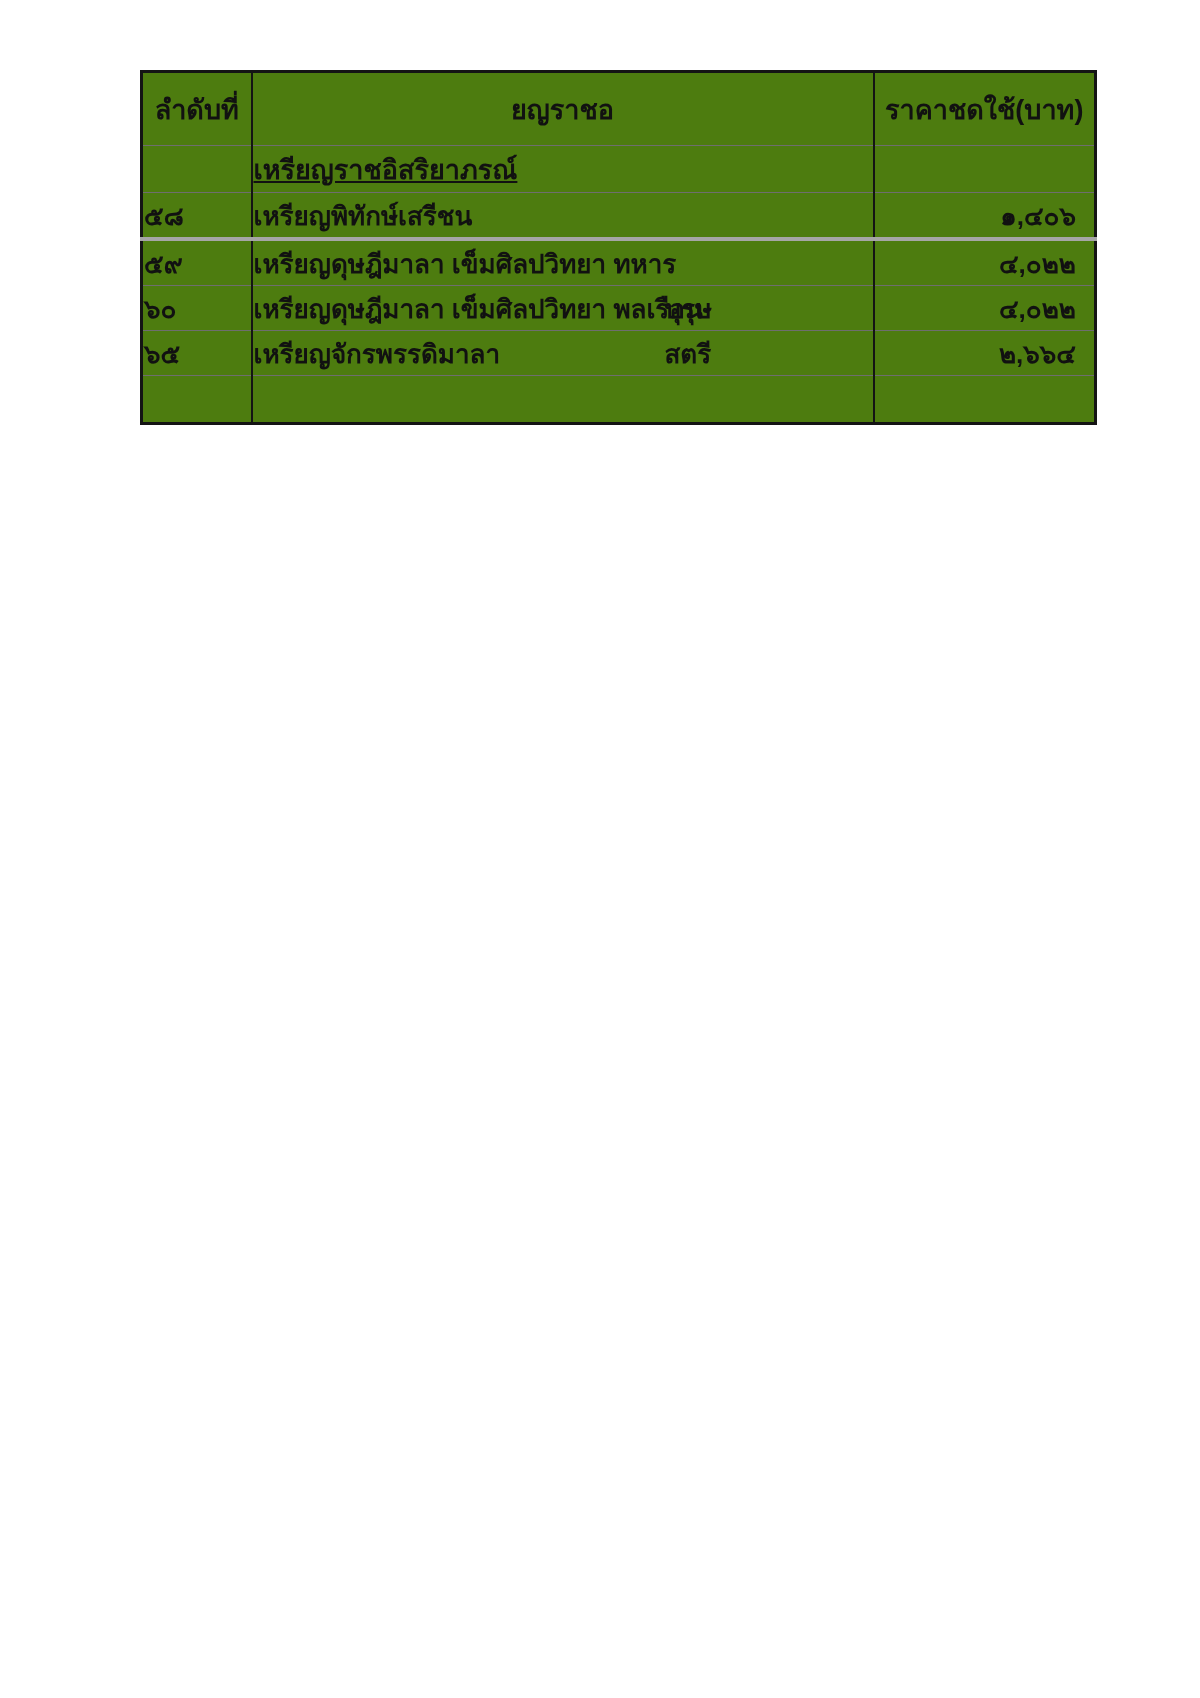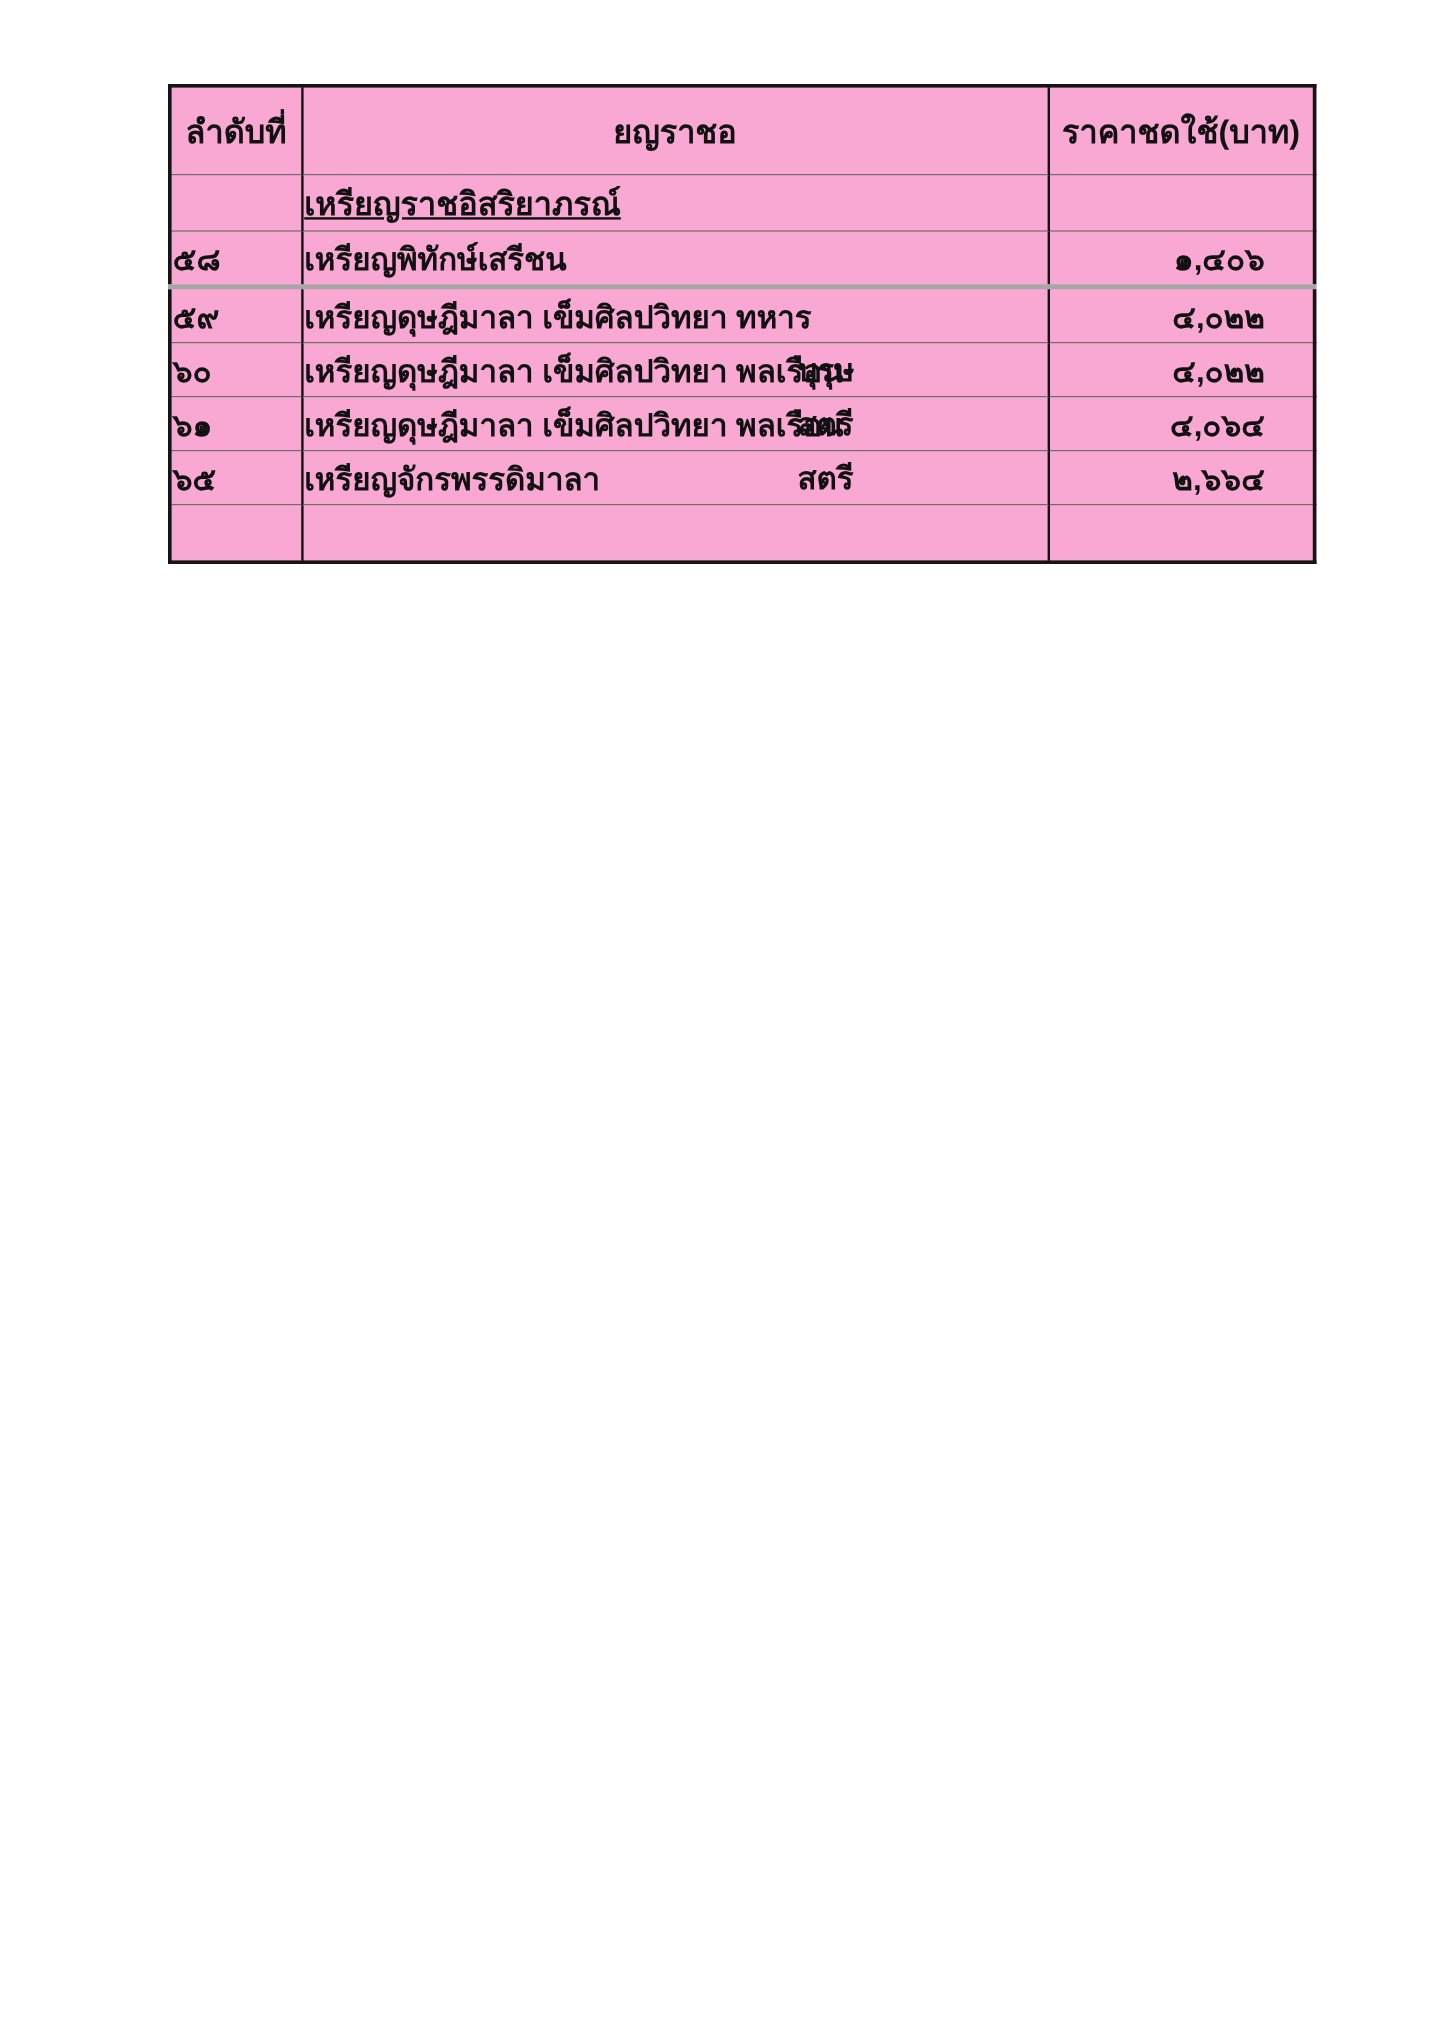--- a/index.html
+++ b/index.html
@@ -14,21 +14,21 @@
     font-family: "Liberation Sans", "DejaVu Sans", sans-serif;
     color: #111111;
   }
   .doc-table {
     position: absolute;
     left: 140px;
     top: 70px;
     width: 954px;
     border-collapse: collapse;
     table-layout: fixed;
-    background: #f9a8d4;
+    background: #4d7c0f;
   }
   .doc-table, .doc-table th, .doc-table td {
     border: 1px solid #6e6e6e;
   }
   .doc-table {
     border: 3px solid #141414;
   }
   .doc-table th, .doc-table td {
     border-left: 2px solid #141414;
     border-right: 2px solid #141414;
@@ -66,21 +66,21 @@
     text-align: left;
   }
   .item-cell .note {
     position: absolute;
     left: 412px;
     top: 50%;
     transform: translateY(-50%);
   }
   .price-cell {
     text-align: right;
-    padding-right: 40px;
+    padding-right: 18px;
   }
   .section-title {
     text-decoration: underline;
     font-size: 27px;
   }
 </style>
 </head>
 <body>
 
 <table class="doc-table">
@@ -111,25 +111,20 @@
         <td class="order-cell">๕๙</td>
         <td class="item-cell"><span>เหรียญดุษฎีมาลา  เข็มศิลปวิทยา  ทหาร</span></td>
         <td class="price-cell">๔,๐๒๒</td>
       </tr>
       <tr class="data-row">
         <td class="order-cell">๖๐</td>
         <td class="item-cell"><span>เหรียญดุษฎีมาลา  เข็มศิลปวิทยา  พลเรือน</span><span class="note">บุรุษ</span></td>
         <td class="price-cell">๔,๐๒๒</td>
       </tr>
       <tr class="data-row">
-        <td class="order-cell">๖๑</td>
-        <td class="item-cell"><span>เหรียญดุษฎีมาลา  เข็มศิลปวิทยา  พลเรือน</span><span class="note">สตรี</span></td>
-        <td class="price-cell">๔,๐๖๔</td>
-      </tr>
-      <tr class="data-row">
         <td class="order-cell">๖๕</td>
         <td class="item-cell"><span>เหรียญจักรพรรดิมาลา</span><span class="note">สตรี</span></td>
         <td class="price-cell">๒,๖๖๔</td>
       </tr>
       <tr class="empty-row">
         <td class="order-cell"></td>
         <td class="item-cell"></td>
         <td class="price-cell"></td>
       </tr>
     </tbody>

